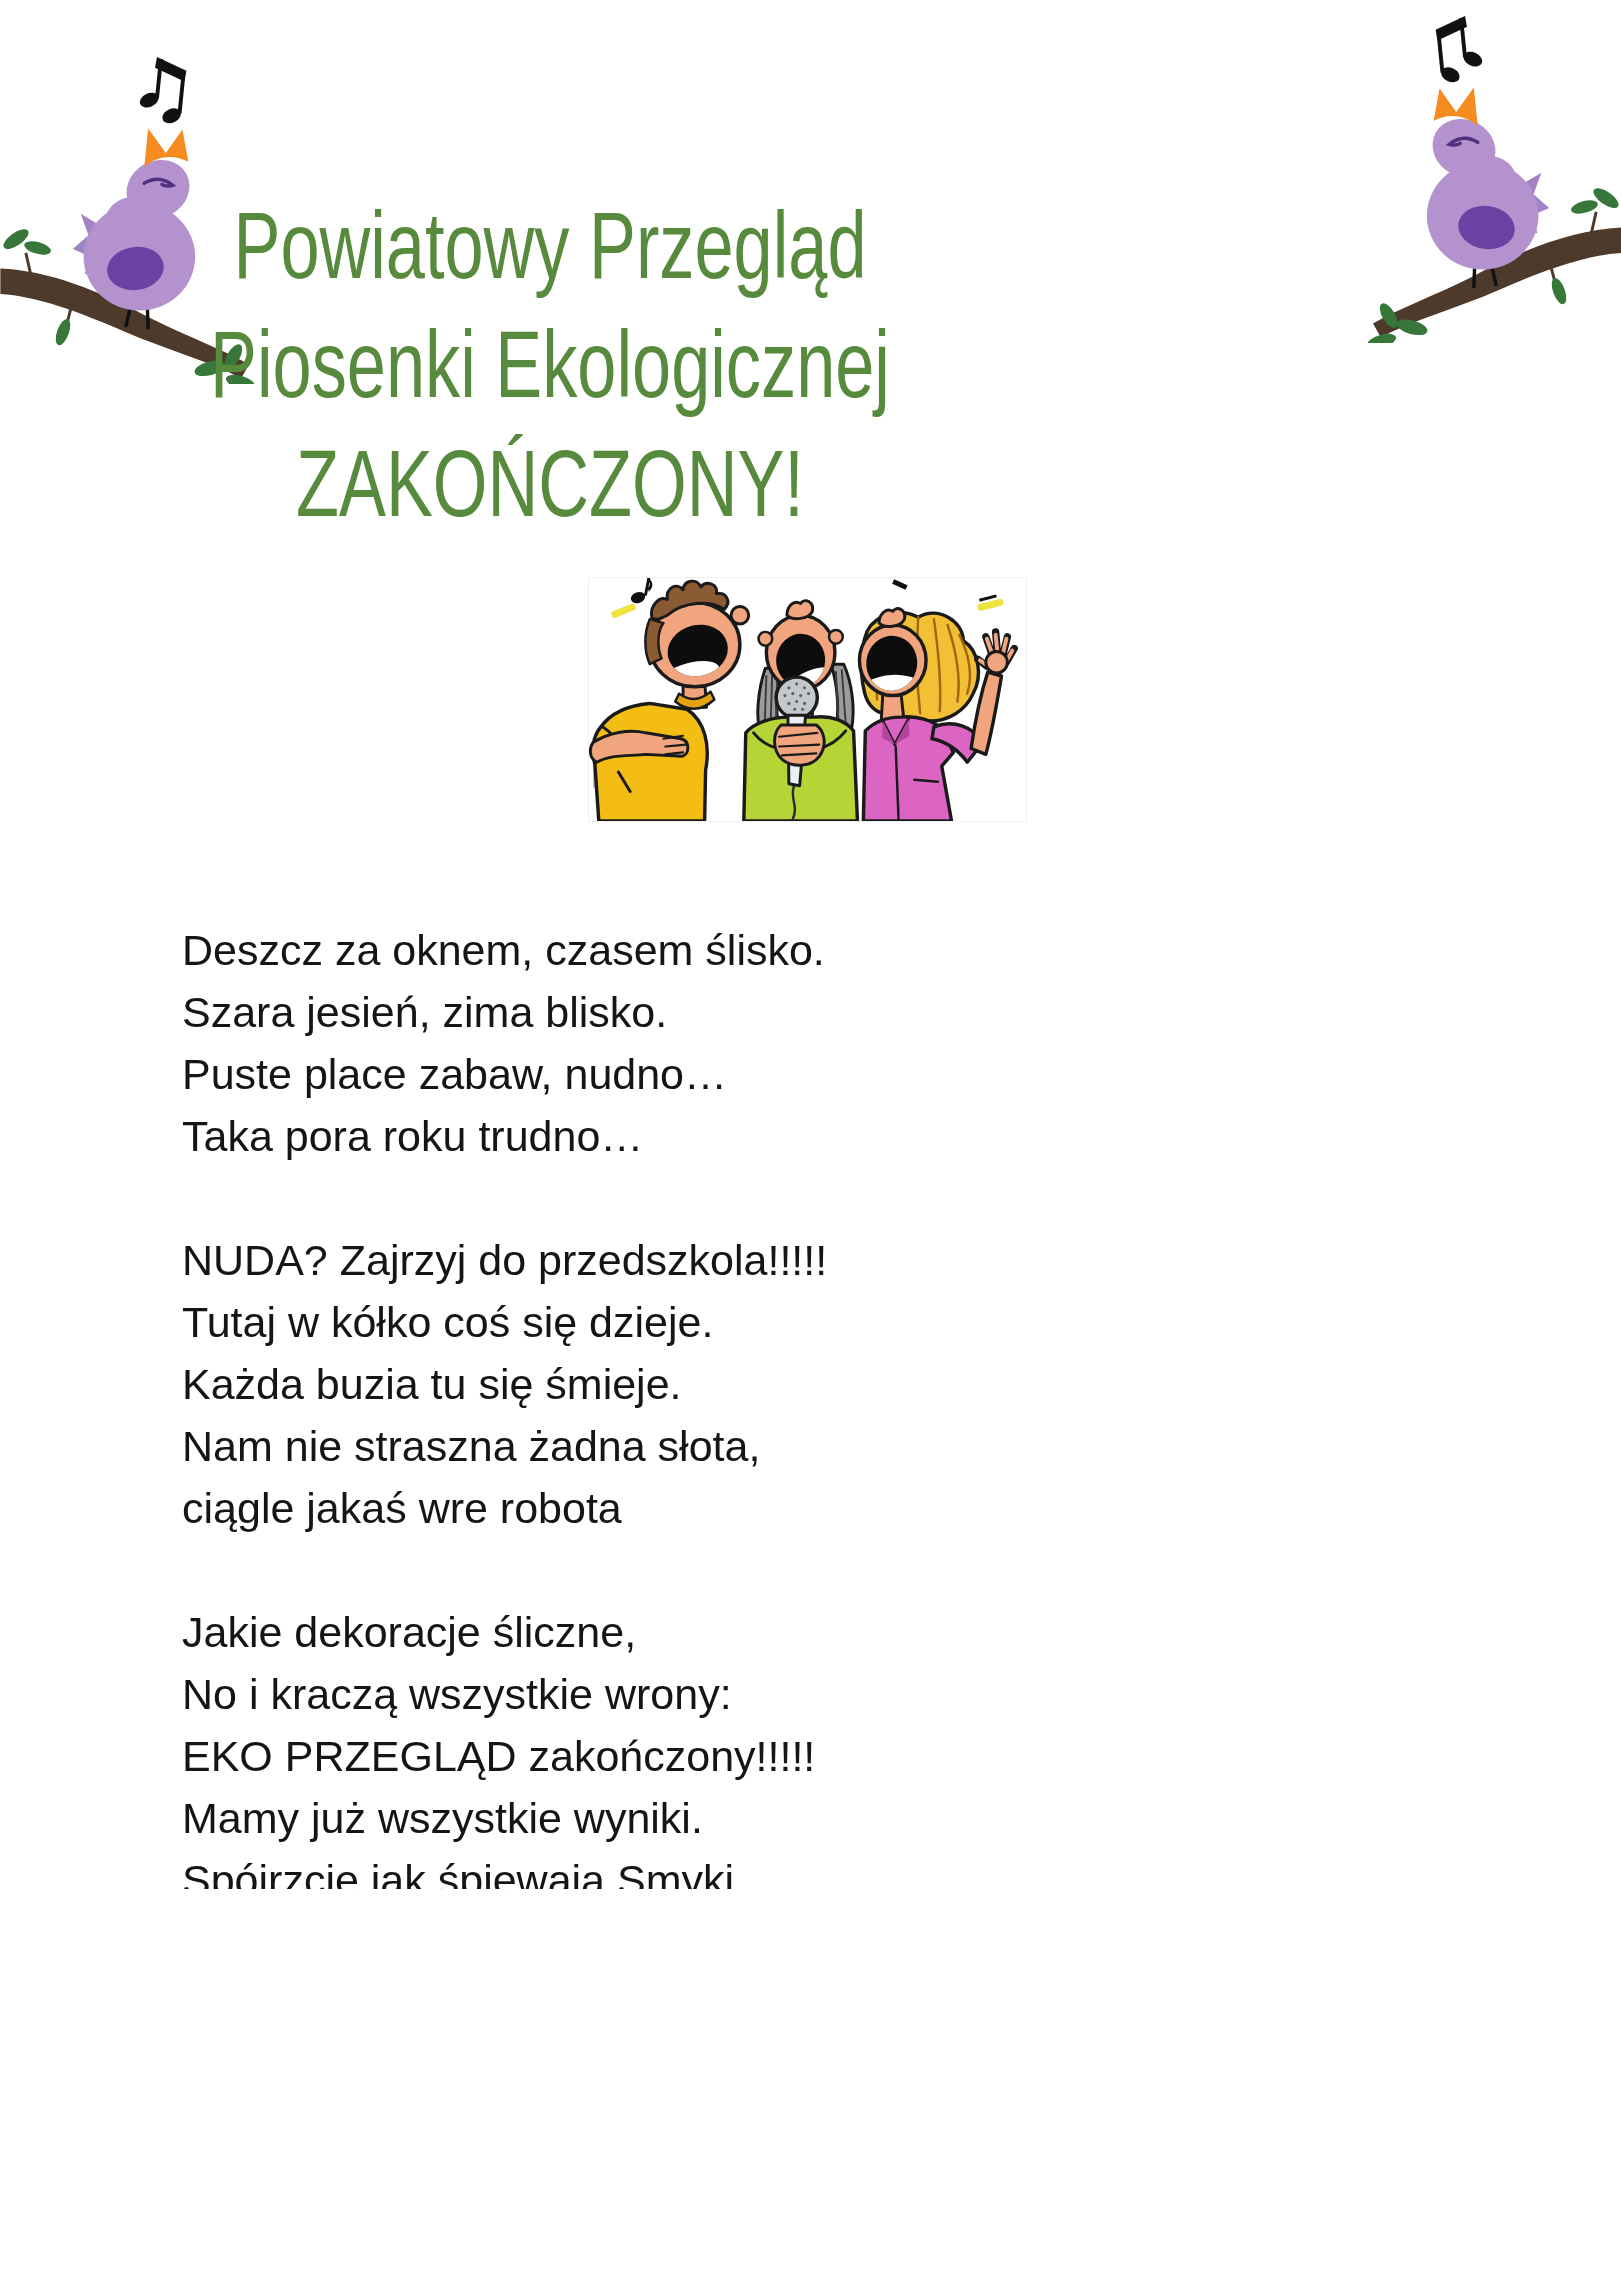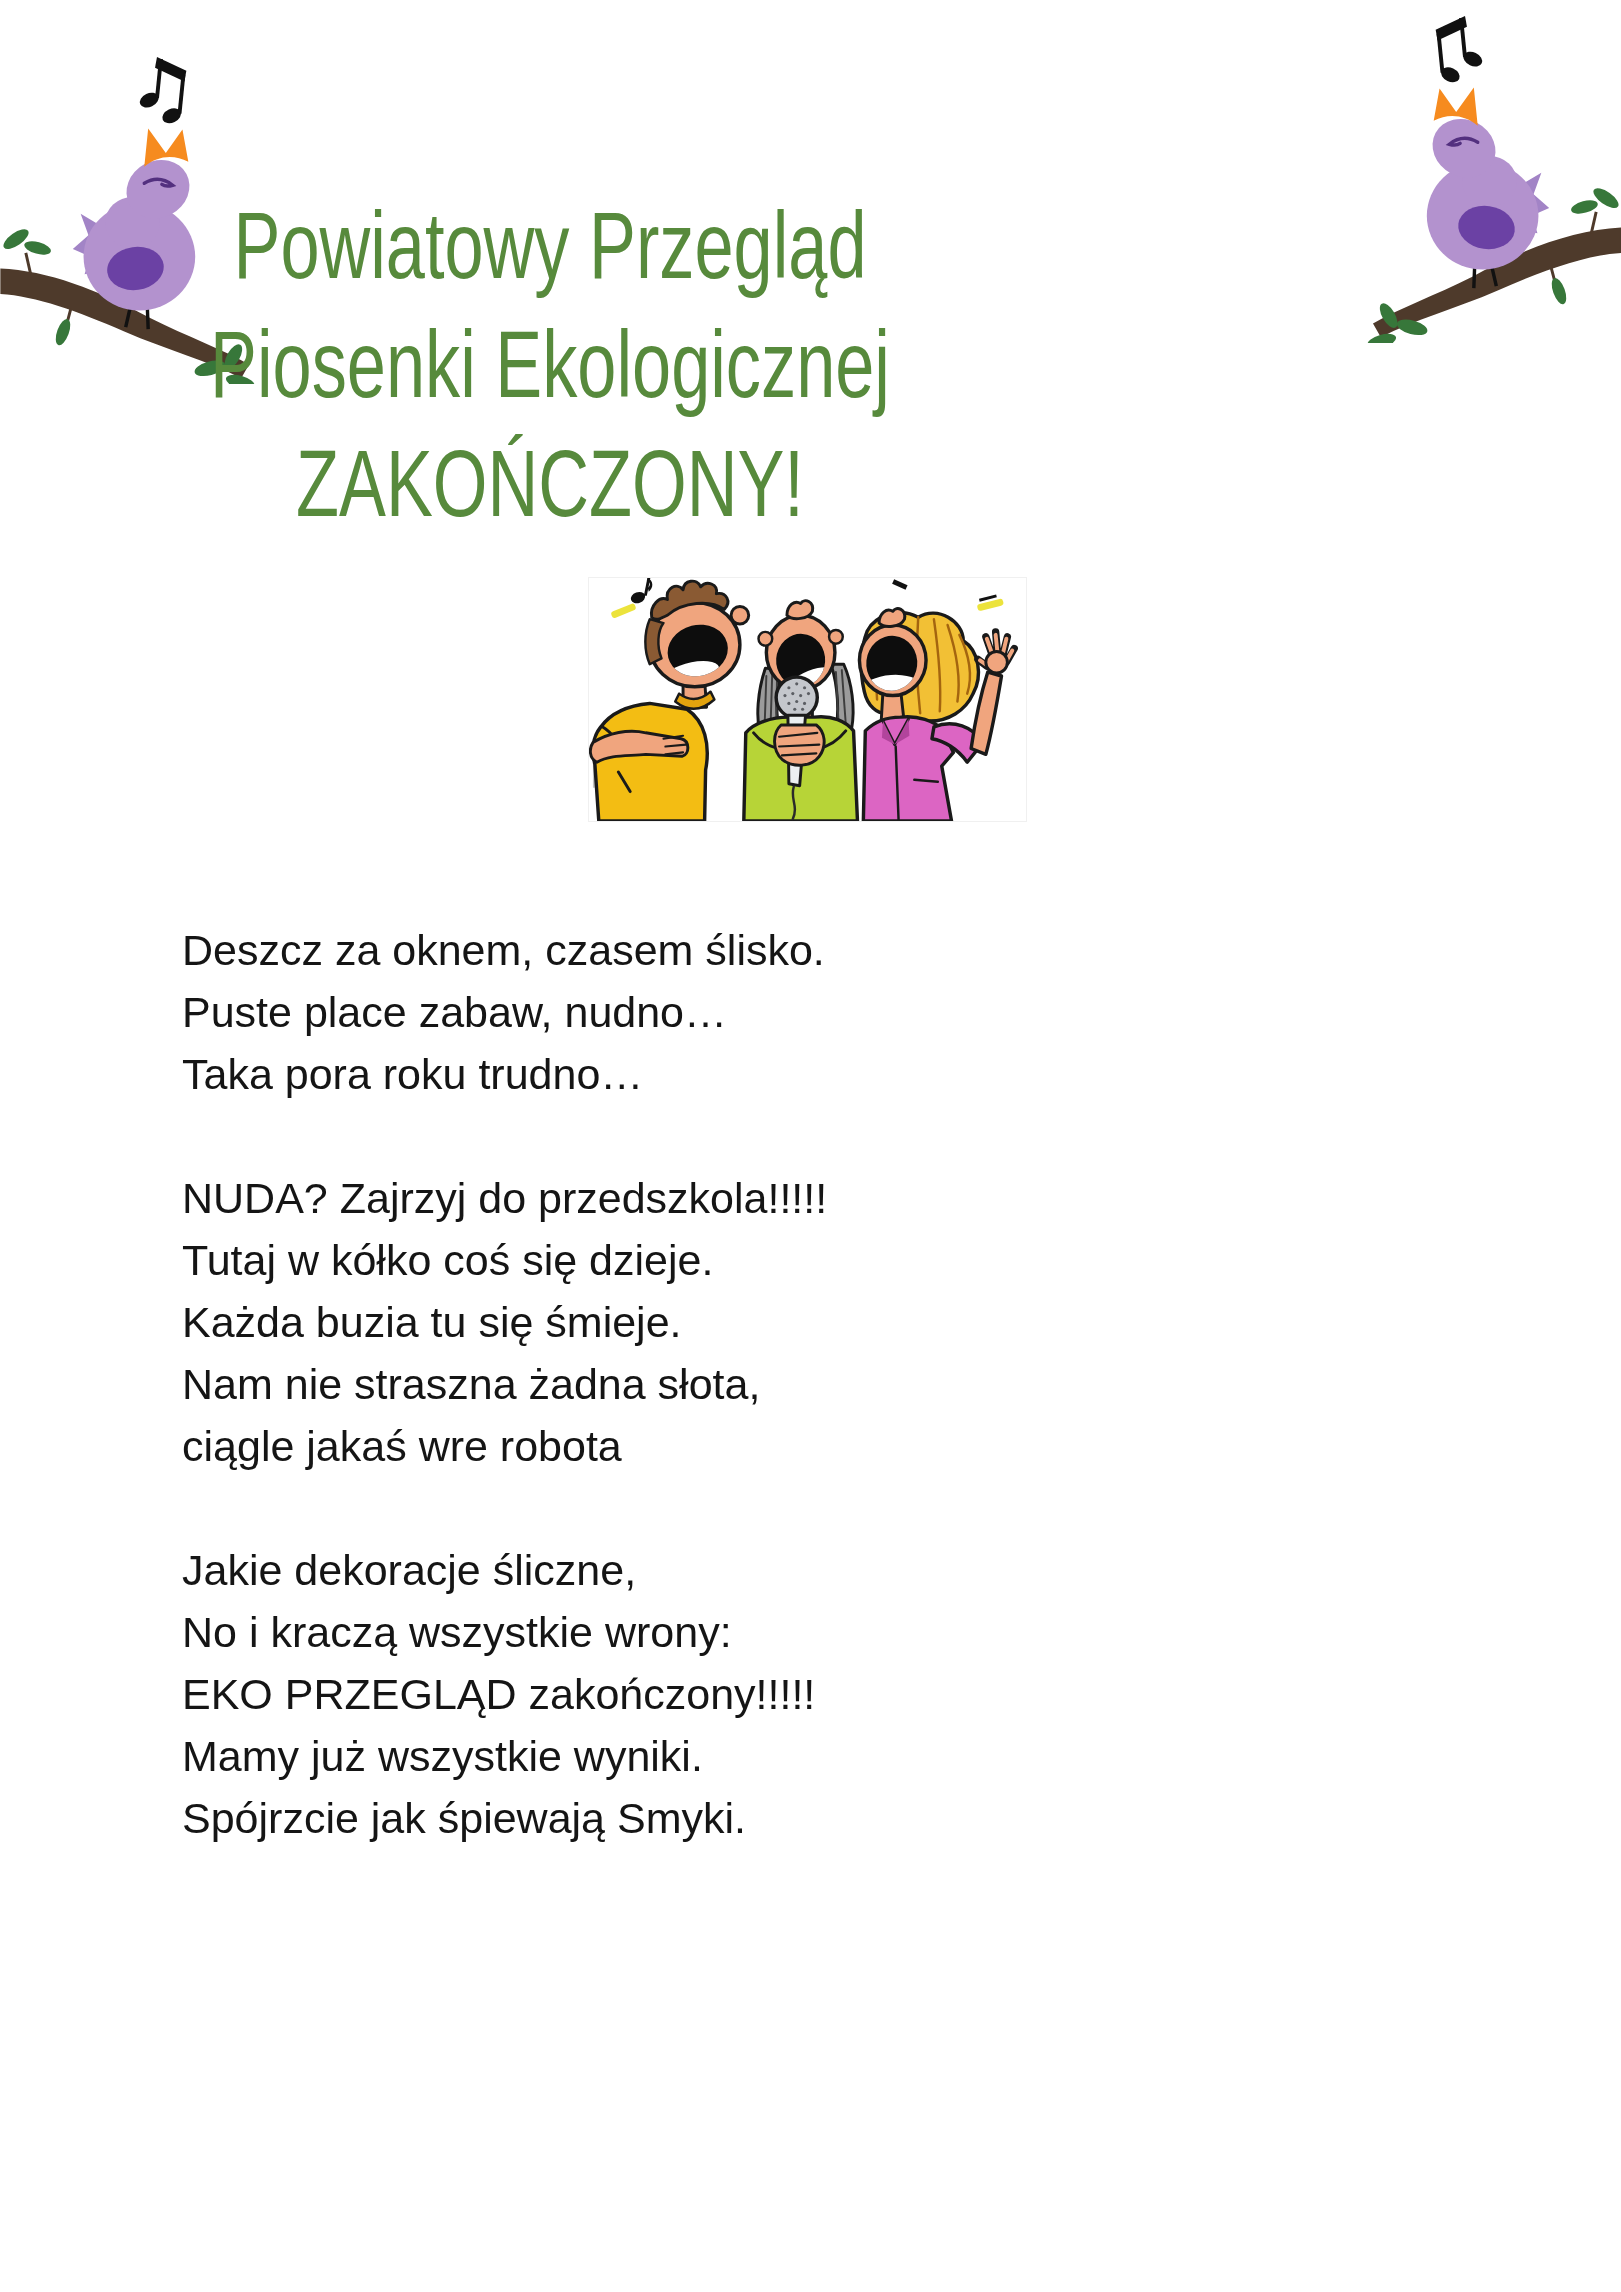--- a/index.html
+++ b/index.html
@@ -231,20 +231,21 @@
     </g>
     <rect x="310" y="4" width="15" height="5" transform="rotate(24 317 6)" fill="#111111"></rect>
     <rect x="22" y="30" width="26" height="7" rx="3" transform="rotate(-22 35 33)" fill="#ece33c"></rect>
     <rect x="398" y="19" width="18" height="3" transform="rotate(-14 407 20)" fill="#111111"></rect>
     <rect x="396" y="24" width="27" height="7" rx="3" transform="rotate(-14 409 27)" fill="#ece33c"></rect>
   </svg>
 
   <div id="poem">
     <div class="stanza">
       <div class="poem-line">Deszcz za oknem, czasem ślisko.</div>
+      <div class="poem-line">Szara jesień, zima blisko.</div>
       <div class="poem-line">Puste place zabaw, nudno…</div>
       <div class="poem-line">Taka pora roku trudno…</div>
     </div>
     <div class="stanza">
       <div class="poem-line">NUDA? Zajrzyj do przedszkola!!!!!</div>
       <div class="poem-line">Tutaj w kółko coś się dzieje.</div>
       <div class="poem-line">Każda buzia tu się śmieje.</div>
       <div class="poem-line">Nam nie straszna żadna słota,</div>
       <div class="poem-line">ciągle jakaś wre robota</div>
     </div>

